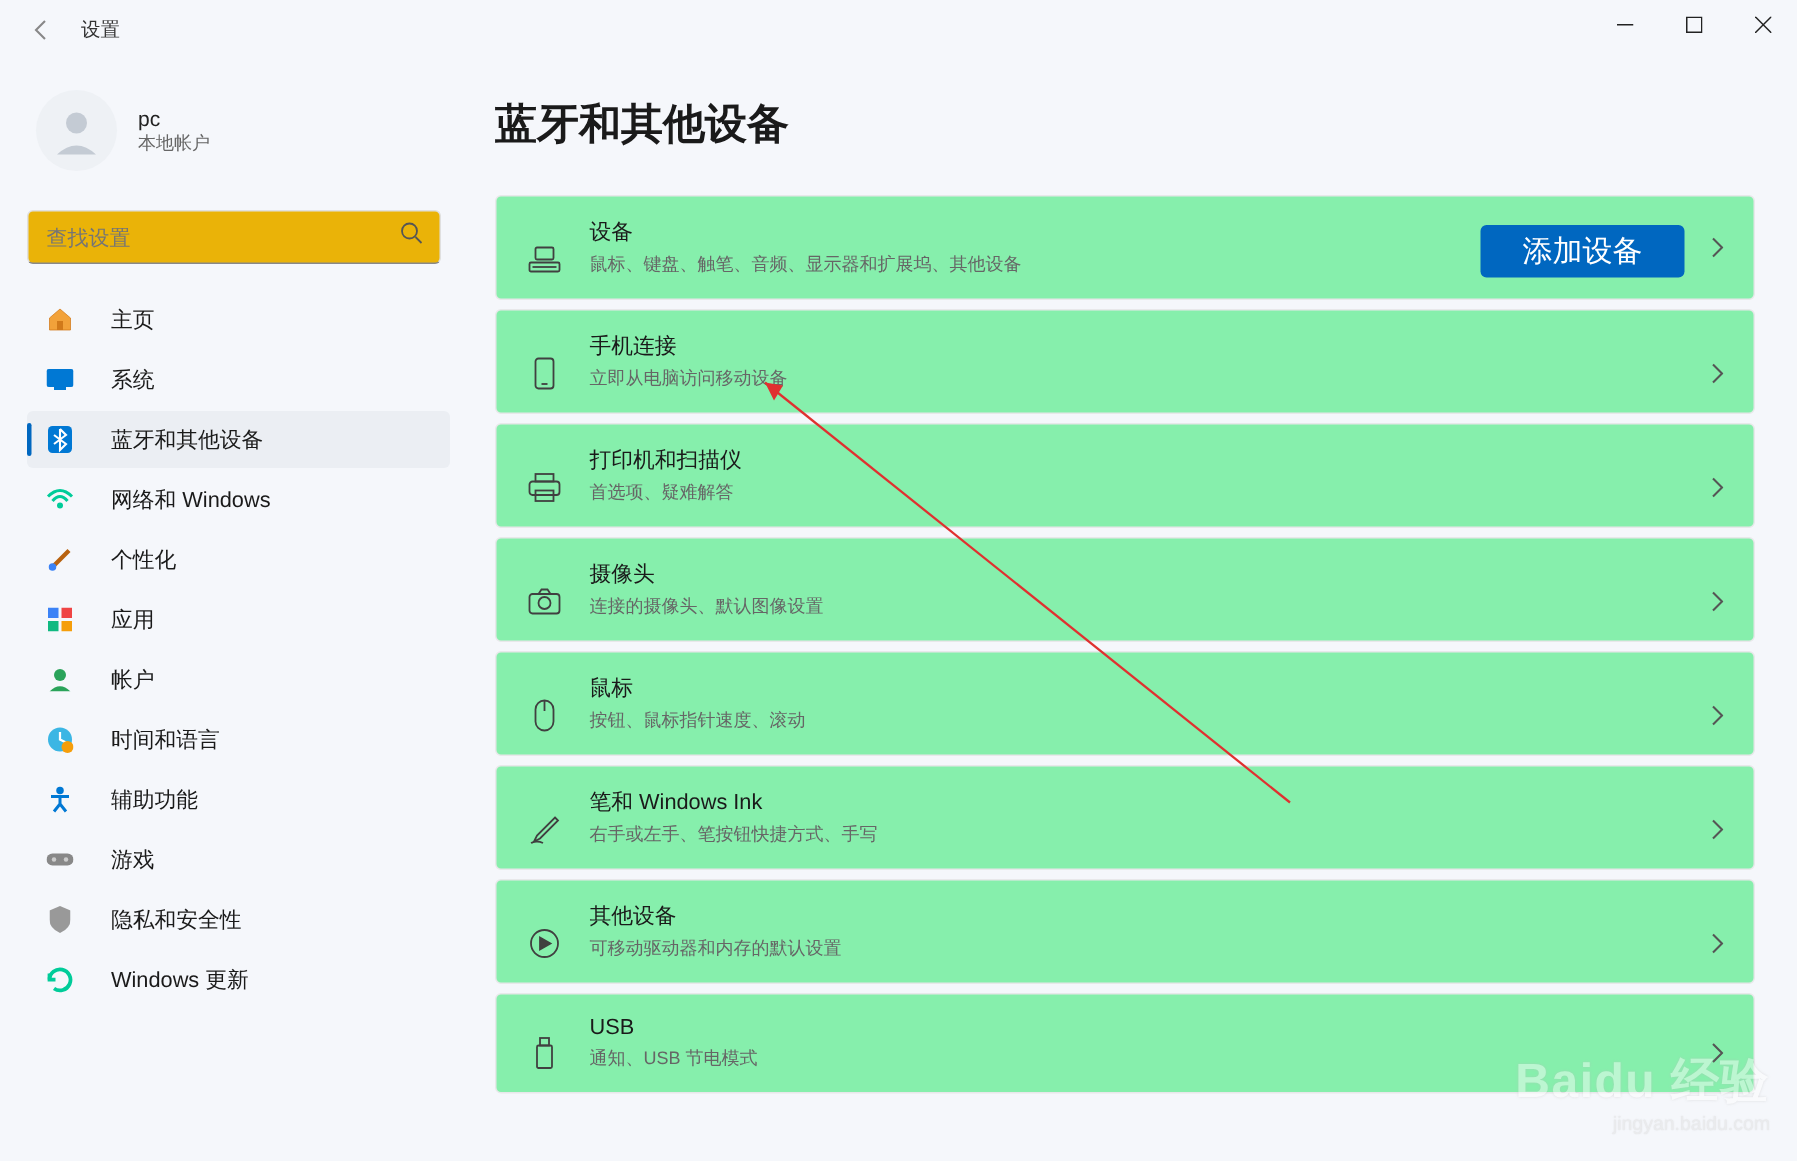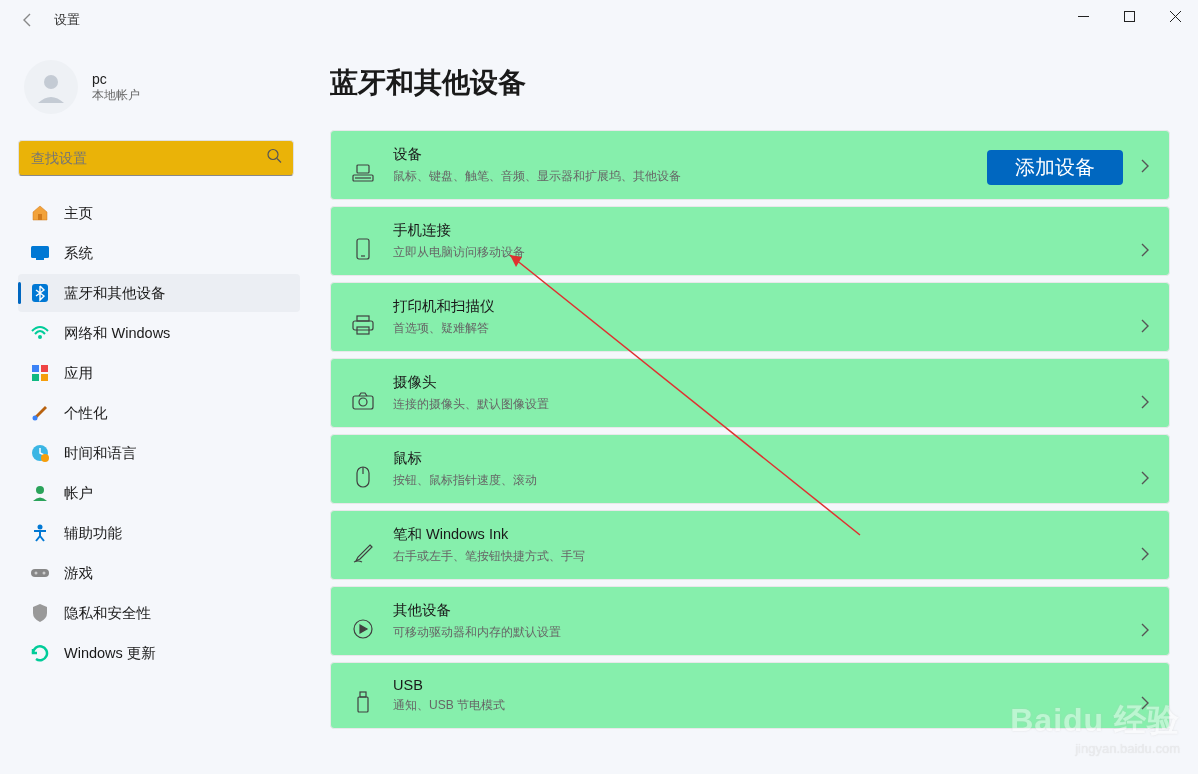--- a/index.html
+++ b/index.html
@@ -17,21 +17,21 @@
 .user-block { display: flex; align-items: center; gap: 14px; padding: 8px 6px 20px 6px; }
 .avatar { width: 54px; height: 54px; border-radius: 50%; background: #eef1f5; display: flex; align-items: center; justify-content: center; }
 .user-name { font-size: 14px; font-weight: 400; color: #222; }
 .user-sub { font-size: 12px; color: #666; margin-top: 0; }
 
 .search-box { position: relative; margin: 6px 6px 18px 0; }
 .search-input { width: 100%; height: 36px; border: 1px solid #e0e0e0; border-bottom: 1px solid #888; border-radius: 4px; padding: 0 36px 0 12px; font-size: 14px; background: #eab308; outline: none; }
 .search-icon { position: absolute; right: 12px; top: 50%; transform: translateY(-50%); color: #666; }
 
 .nav { display: flex; flex-direction: column; gap: 2px; }
-.nav-item { display: flex; align-items: center; gap: 14px; padding: 9px 12px; border-radius: 4px; font-size: 14.5px; color: #1a1a1a; cursor: pointer; position: relative; }
+.nav-item { display: flex; align-items: center; gap: 24px; padding: 9px 12px; border-radius: 4px; font-size: 14.5px; color: #1a1a1a; cursor: pointer; position: relative; }
 .nav-item.active { background: #ebeef3; }
 .nav-item.active::before { content: ""; position: absolute; left: 0px; top: 8px; bottom: 8px; width: 3px; background: #0067c0; border-radius: 2px; }
 .nav-icon { width: 20px; height: 20px; display: flex; align-items: center; justify-content: center; }
 
 .main { flex: 1; padding: 24px 28px 0 20px; overflow-y: auto; }
 .page-title { font-size: 28px; font-weight: 600; color: #1a1a1a; margin-bottom: 28px; }
 
 .card { background: #86efac; border: 1px solid #e8e8ea; border-radius: 4px; margin-bottom: 6px; display: flex; align-items: flex-end; padding: 14px 20px; min-height: 66px; cursor: pointer; }
 .card-icon { width: 24px; height: 24px; display: flex; align-items: center; justify-content: center; color: #404040; margin-right: 18px; flex-shrink: 0; }
 .card-text { flex: 1; }
@@ -135,59 +135,59 @@
             <svg width="18" height="14" viewBox="0 0 18 14">
               <path d="M1 5 Q9 -3 17 5" stroke="#0c9" stroke-width="2" fill="none"></path>
               <path d="M4 8 Q9 2 14 8" stroke="#0c9" stroke-width="2" fill="none"></path>
               <circle cx="9" cy="11" r="2" fill="#0c9"></circle>
             </svg>
           </span>
         <span>网络和 Windows</span>
       </div>
       <div class="nav-item">
         <span class="nav-icon">
+            <svg width="18" height="18" viewBox="0 0 18 18">
+              <path d="M14 2 L16 4 L6 14 L2 16 L4 12 Z" fill="#b8620f"></path>
+              <circle cx="4" cy="14" r="2.5" fill="#3b82f6"></circle>
+            </svg>
+          </span>
+        <span>个性化</span>
+      </div>
+      <div class="nav-item">
+        <span class="nav-icon">
             <svg width="16" height="16" viewBox="0 0 16 16">
               <rect x="0" y="0" width="7" height="7" fill="#3b82f6"></rect>
               <rect x="9" y="0" width="7" height="7" fill="#ef4444"></rect>
               <rect x="0" y="9" width="7" height="7" fill="#10b981"></rect>
               <rect x="9" y="9" width="7" height="7" fill="#f59e0b"></rect>
             </svg>
           </span>
         <span>应用</span>
       </div>
       <div class="nav-item">
         <span class="nav-icon">
-            <svg width="18" height="18" viewBox="0 0 18 18">
-              <path d="M14 2 L16 4 L6 14 L2 16 L4 12 Z" fill="#b8620f"></path>
-              <circle cx="4" cy="14" r="2.5" fill="#3b82f6"></circle>
-            </svg>
-          </span>
-        <span>个性化</span>
+            <svg width="16" height="16" viewBox="0 0 16 16">
+              <circle cx="8" cy="5" r="4" fill="#2aa35a"></circle>
+              <path d="M1 16 Q8 9 15 16" fill="#2aa35a"></path>
+            </svg>
+          </span>
+        <span>帐户</span>
       </div>
       <div class="nav-item">
         <span class="nav-icon">
             <svg width="18" height="18" viewBox="0 0 18 18">
               <circle cx="9" cy="9" r="8" fill="#3bb6e4"></circle>
               <path d="M9 4 V9 L13 11" stroke="#fff" stroke-width="1.5" fill="none"></path>
               <circle cx="14" cy="14" r="4" fill="#f59e0b"></circle>
             </svg>
           </span>
         <span>时间和语言</span>
       </div>
       <div class="nav-item">
         <span class="nav-icon">
-            <svg width="16" height="16" viewBox="0 0 16 16">
-              <circle cx="8" cy="5" r="4" fill="#2aa35a"></circle>
-              <path d="M1 16 Q8 9 15 16" fill="#2aa35a"></path>
-            </svg>
-          </span>
-        <span>帐户</span>
-      </div>
-      <div class="nav-item">
-        <span class="nav-icon">
             <svg width="16" height="18" viewBox="0 0 16 18">
               <circle cx="8" cy="3" r="2.5" fill="#0078d4"></circle>
               <path d="M2 7 L14 7 M8 7 V12 M8 12 L4 17 M8 12 L12 17" stroke="#0078d4" stroke-width="2" fill="none"></path>
             </svg>
           </span>
         <span>辅助功能</span>
       </div>
       <div class="nav-item">
         <span class="nav-icon">
             <svg width="18" height="12" viewBox="0 0 18 12">

